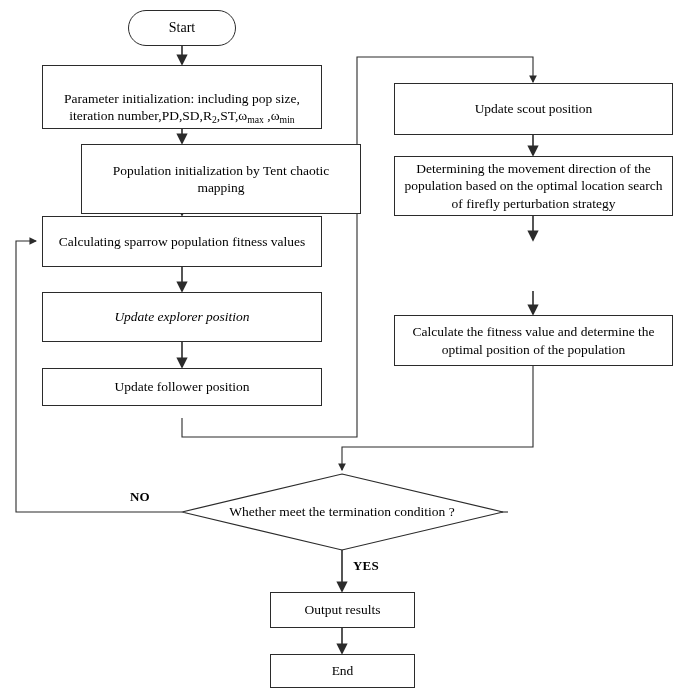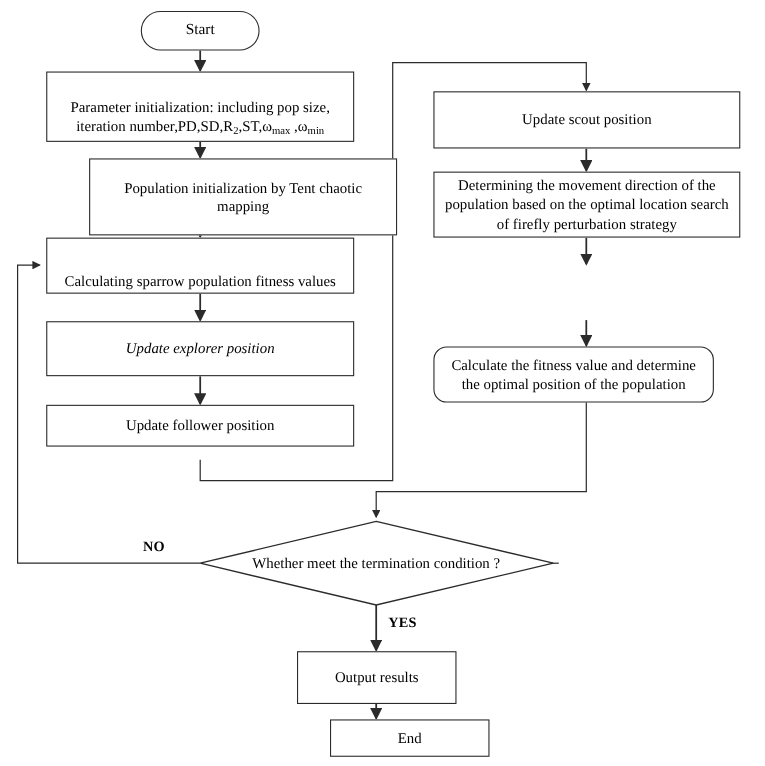--- a/index.html
+++ b/index.html
@@ -107,58 +107,58 @@
     <span class="txt">
       <span>Parameter initialization: including pop size,</span><br>
       <span><span>iteration number,PD,SD,R</span><sub>2</sub><span>,ST,</span><span>ω</span><sub>max</sub><span> ,</span><span>ω</span><sub>min</sub></span>
     </span>
   </div>
 
   <div class="node" style="left:42px; top:144px; width:280px; height:70px;margin-left:39px;">
     <span class="txt">Population initialization by Tent chaotic mapping</span>
   </div>
 
-  <div class="node" style="left:42px; top:216px; width:280px; height:51px;align-items:flex-end;">
+  <div class="node" style="left:42px; top:216px; width:280px; height:51px;">
     <span class="txt">Calculating sparrow population fitness values</span>
   </div>
 
   <div class="node" style="left:42px; top:292px; width:280px; height:50px;font-style:italic;">
     <span class="txt">Update explorer position</span>
   </div>
 
   <div class="node" style="left:42px; top:368px; width:280px; height:38px;">
     <span class="txt">Update follower position</span>
   </div>
 
   <div class="node" style="left:394px; top:83px; width:279px; height:52px;">
     <span class="txt">Update scout position</span>
   </div>
 
   <div class="node" style="left:394px; top:156px; width:279px; height:60px;">
     <span class="txt">Determining the movement direction of the population based on the optimal location search of firefly perturbation strategy</span>
   </div>
 
 
-  <div class="node" style="left:394px; top:315px; width:255px; height:51px;border-radius:12px;">
+  <div class="node" style="left:394px; top:315px; width:279px; height:51px;">
     <span class="txt">Calculate the fitness value and determine the optimal position of the population</span>
   </div>
 
   <div class="diamond-label" style="left:202px; top:498px; width:280px; height:28px;">
     <span>Whether meet the termination condition ?</span>
   </div>
 
   <div class="edge-label" style="left:130px; top:489px;">
     <span>NO</span>
   </div>
 
   <div class="edge-label" style="left:353px; top:558px;">
     <span>YES</span>
   </div>
 
-  <div class="node" style="left:270px; top:592px; width:145px; height:48px;align-items:center;">
+  <div class="node" style="left:270px; top:592px; width:145px; height:36px;align-items:center;">
     <span class="txt">Output results</span>
   </div>
 
-  <div class="node" style="left:270px; top:654px; width:145px; height:34px;margin-left:30px;">
+  <div class="node" style="left:270px; top:654px; width:145px; height:34px;">
     <span class="txt">End</span>
   </div>
 
 </div>
 
 </body></html>

